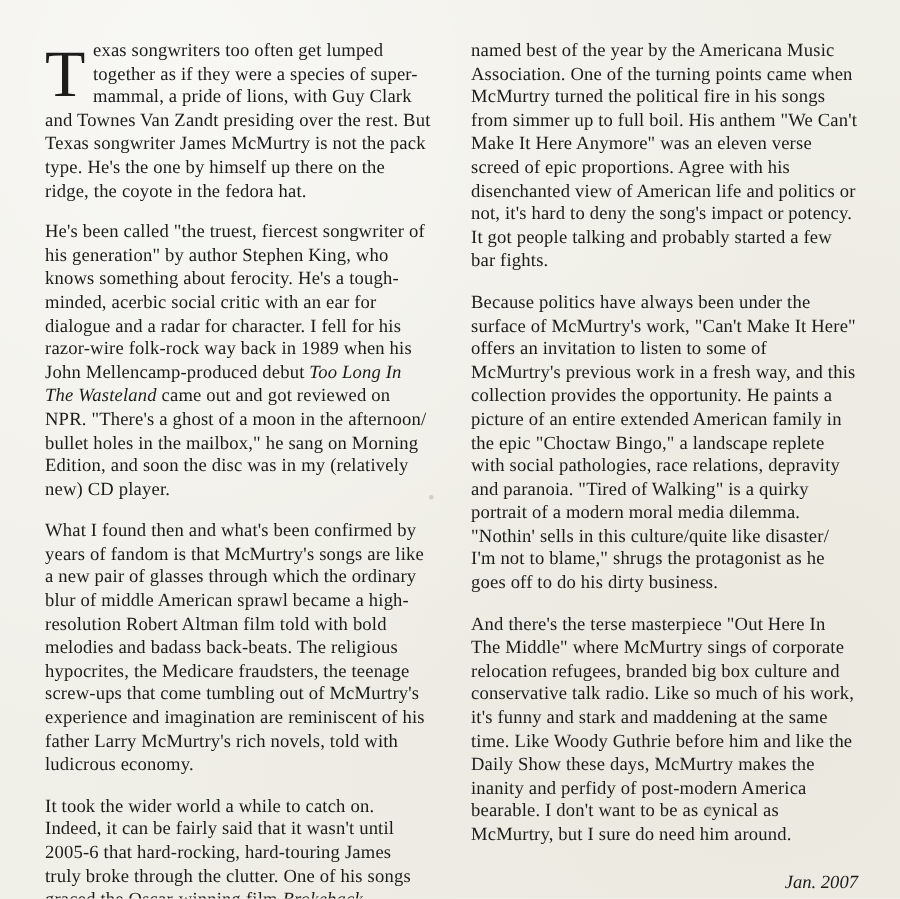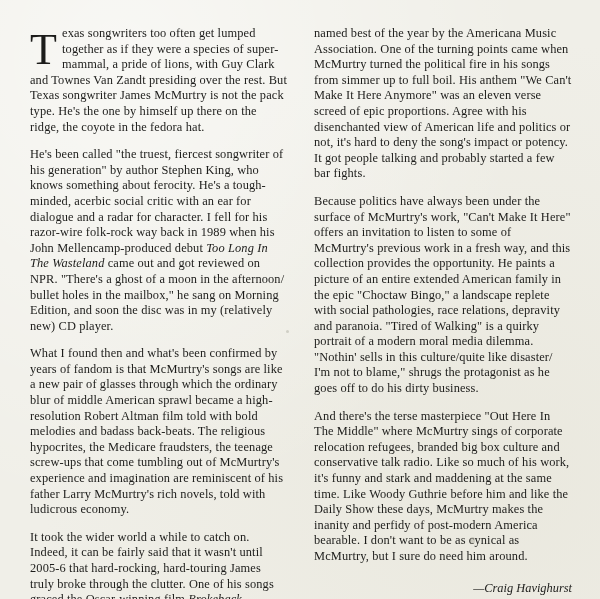--- a/index.html
+++ b/index.html
@@ -91,20 +91,19 @@
 
       <p><span>It took the wider world a while to catch on. Indeed, it can be fairly said that it wasn't until 2005-6 that hard-rocking, hard-touring James truly broke through the clutter. One of his songs graced the Oscar-winning film </span><em>Brokeback Mountain</em></p>
     </div>
 
     <div class="col">
       <p>named best of the year by the Americana Music Association. One of the turning points came when McMurtry turned the political fire in his songs from simmer up to full boil. His anthem "We Can't Make It Here Anymore" was an eleven verse screed of epic proportions. Agree with his disenchanted view of American life and politics or not, it's hard to deny the song's impact or potency. It got people talking and probably started a few bar fights.</p>
       <p>Because politics have always been under the surface of McMurtry's work, "Can't Make It Here" offers an invitation to listen to some of McMurtry's previous work in a fresh way, and this collection provides the opportunity. He paints a picture of an entire extended American family in the epic "Choctaw Bingo," a landscape replete with social pathologies, race relations, depravity and paranoia. "Tired of Walking" is a quirky portrait of a modern moral media dilemma. "Nothin' sells in this culture/quite like disaster/ I'm not to blame," shrugs the protagonist as he goes off to do his dirty business.</p>
       <p>And there's the terse masterpiece "Out Here In The Middle" where McMurtry sings of corporate relocation refugees, branded big box culture and conservative talk radio. Like so much of his work, it's funny and stark and maddening at the same time. Like Woody Guthrie before him and like the Daily Show these days, McMurtry makes the inanity and perfidy of post-modern America bearable. I don't want to be as cynical as McMurtry, but I sure do need him around.</p>
 
       <div class="signature">
-        <div>—Craig Havighurst</div>
         <div>Jan. 2007</div>
 
       </div>
     </div>
 
   </div>
 </div>
 
 </body></html>

